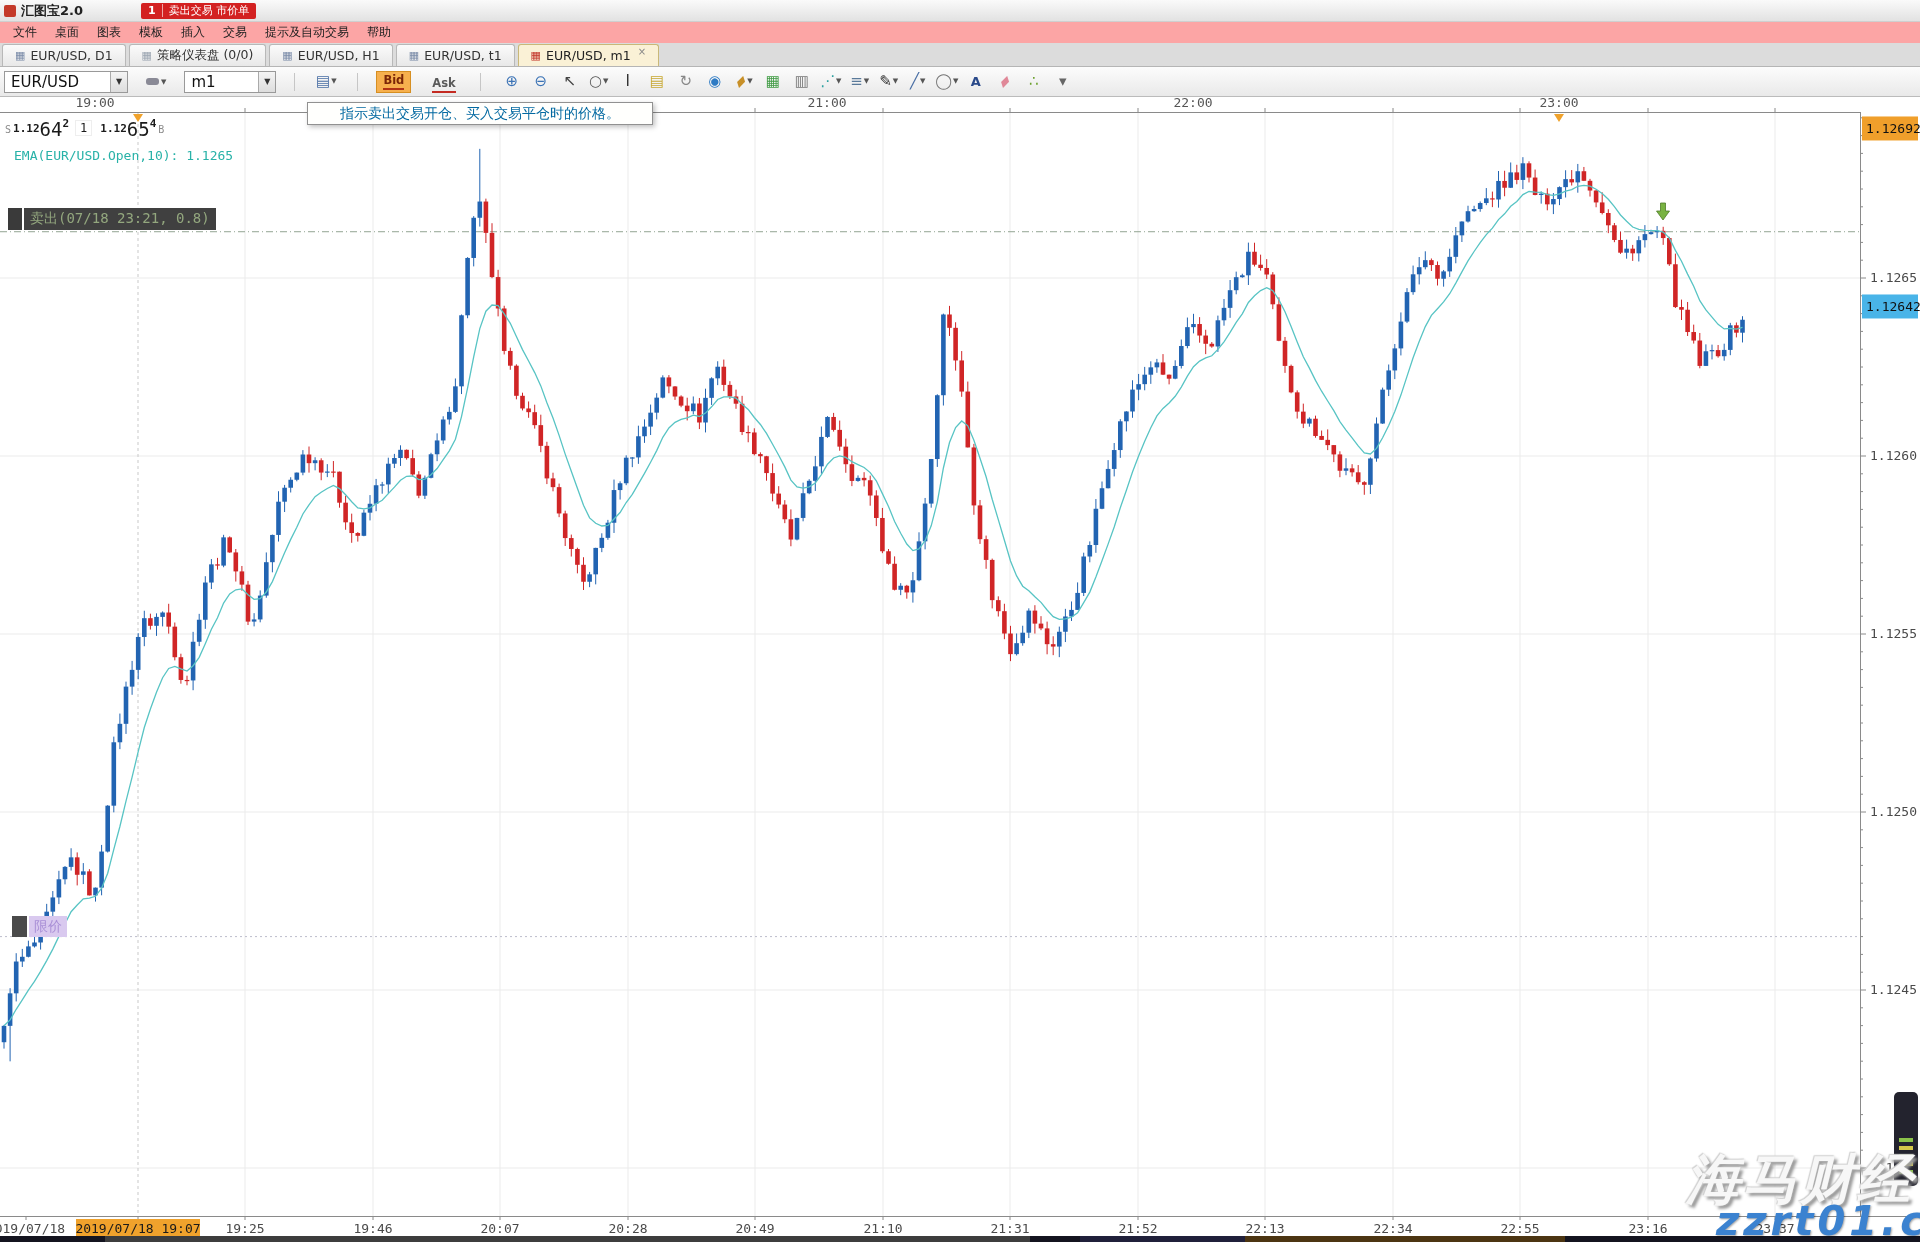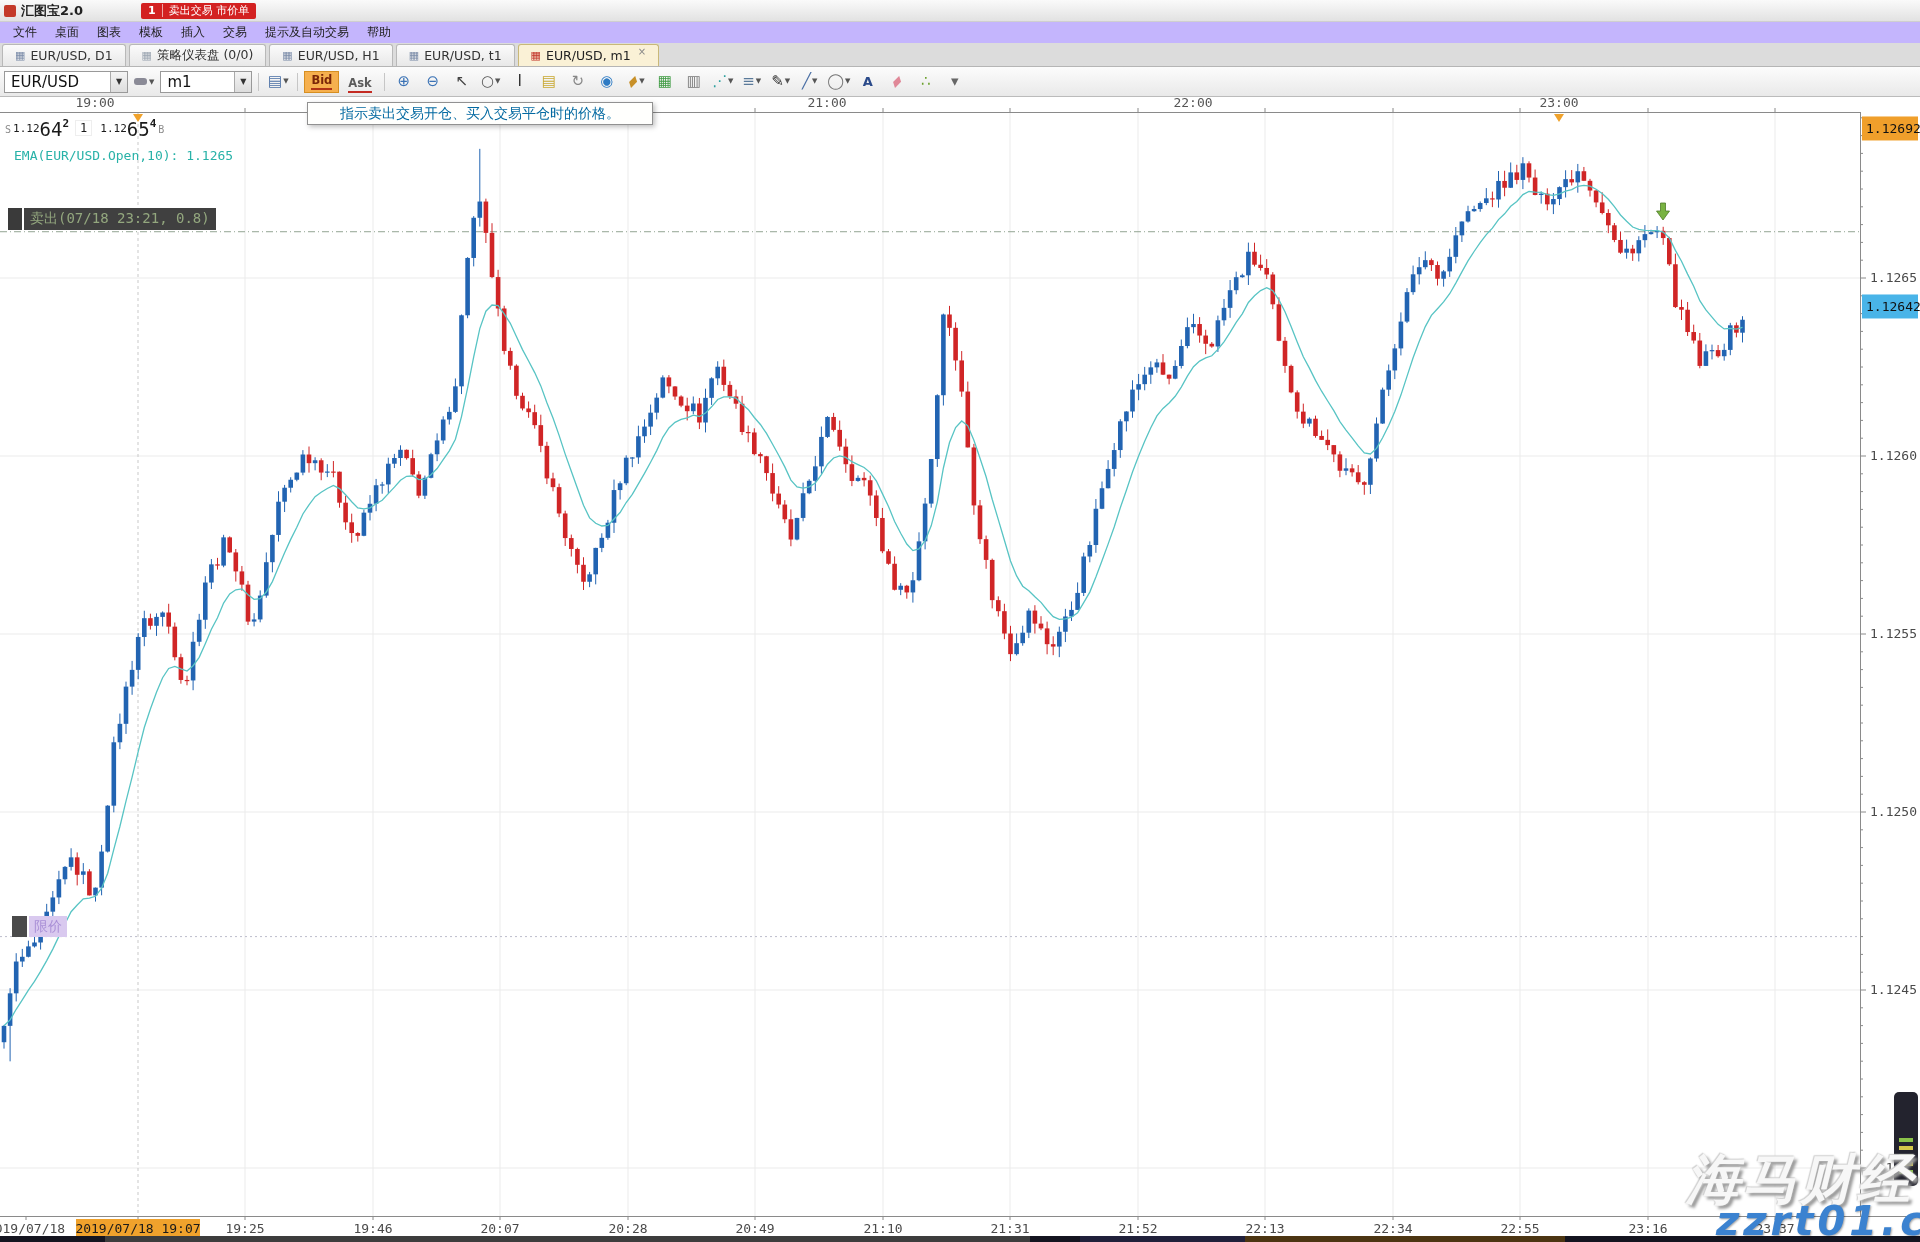--- a/index.html
+++ b/index.html
@@ -7,52 +7,52 @@
   #app{position:relative;width:1920px;height:1242px;background:#fff;overflow:hidden}
 
   
   .titlebar{position:absolute;left:0;top:0;width:1920px;height:22px;background:linear-gradient(#fafafa,#e2e2e2);border-bottom:1px solid #cfcfcf;display:flex;align-items:center;padding:0 4px}
   .app-icon{width:12px;height:12px;background:#c43a2a;border-radius:2px;margin-right:5px;flex:0 0 auto}
   .app-title{font-size:13px;font-weight:bold;color:#222}
   .title-badge{margin-left:58px;background:#d32121;border-radius:2px;color:#fff;font-size:11px;display:flex;align-items:center;height:16px;padding:0 7px;gap:6px}
   .title-badge .cnt{font-weight:bold;border-right:1px solid rgba(255,255,255,.6);padding-right:6px}
 
   
-  .menubar{position:absolute;left:0;top:22px;width:1920px;height:21px;background:#c4b5fd;display:flex;align-items:center;padding-left:4px}
+  .menubar{position:absolute;left:0;top:22px;width:1920px;height:21px;background:#fca5a5;display:flex;align-items:center;padding-left:4px}
   .menu-item{font-size:12px;color:#222;padding:2px 9px;cursor:default}
 
   
   .tabbar{position:absolute;left:0;top:43px;width:1920px;height:24px;background:#dcdcdc;display:flex;align-items:flex-end;padding-left:2px;border-bottom:1px solid #b5b5b5}
   .tab{height:22px;display:flex;align-items:center;gap:5px;padding:0 12px;background:linear-gradient(#fbfbfb,#e8e8e8);border:1px solid #b8b8b8;border-bottom:none;border-radius:3px 3px 0 0;margin-right:3px;font-size:12.5px;color:#333}
   .tab .ticon{font-size:11px;line-height:1}
   .tab.active{background:#faf1d6;border-color:#c9b878;color:#222}
   .tab .closex{font-size:10px;color:#888;margin-left:2px;position:relative;top:-4px}
 
   
-  .toolbar{position:absolute;left:0;top:67px;width:1920px;height:30px;background:linear-gradient(#fcfcfc,#e9e9e9);border-bottom:1px solid #bbb;display:flex;align-items:center;padding:0 4px;gap:3px}
+  .toolbar{position:absolute;left:0;top:67px;width:1920px;height:30px;background:linear-gradient(#fcfcfc,#e9e9e9);border-bottom:1px solid #bbb;display:flex;align-items:center;padding:0 4px;gap:15px}
   .combo{height:22px;background:#fff;border:1px solid #999;display:flex;align-items:center}
   .combo .cval{padding:0 6px;color:#111}
   .combo .cdd{width:17px;height:100%;border-left:1px solid #aaa;background:linear-gradient(#f4f4f4,#ddd);display:flex;align-items:center;justify-content:center;font-size:8px;color:#333}
   .minibtn{height:22px;display:flex;align-items:center;padding:0 3px;gap:2px}
   .minibtn .dot{width:13px;height:7px;background:#8a8a96;border-radius:3px}
   .minibtn .dd{font-size:7px;color:#555}
   .tsep{width:1px;height:18px;background:#c6c6c6;margin:0 3px}
   .tbtn{min-width:26px;height:22px;display:flex;align-items:center;justify-content:center;border-radius:2px;font-size:15px;line-height:1}
   .tbtn .dd{font-size:7px;color:#555;margin-left:1px}
   .bidbtn{background:#f6b04e;border:1px solid #d68f22;padding:0 6px;height:22px;display:flex;align-items:center}
   .bidbtn span{font-size:11.5px;font-weight:bold;color:#7a2608;border-bottom:2px solid #b03315;line-height:1.25}
   .askbtn{padding:0 6px;height:22px;display:flex;align-items:flex-end}
   .askbtn span{font-size:11.5px;font-weight:bold;color:#5a5a5a;border-bottom:2px solid #c42b22;line-height:1.25}
 
   
   .mono{font-family:"DejaVu Sans Mono","Liberation Mono",monospace}
   .tooltip{position:absolute;background:#fffffd;border:1px solid #919191;box-shadow:2px 2px 5px rgba(0,0,0,.25);font-size:14px;color:#0369a1;display:flex;align-items:center;justify-content:center;white-space:nowrap;z-index:30}
   .quoteline{position:absolute;left:3px;top:120px;display:flex;align-items:flex-end;color:#1a1a1a;z-index:20}
   .quoteline .tag{font-size:10px;color:#8a8a8a;margin:0 2px 2px 2px}
-  .quoteline .sm{font-size:11px;font-weight:normal;margin-bottom:2px}
+  .quoteline .sm{font-size:11px;font-weight:bold;margin-bottom:2px}
   .quoteline .lg{font-size:19px;font-weight:normal;line-height:.85}
   .quoteline .sup{font-size:11px;font-weight:bold;position:relative;top:-7px}
   .quoteline .spread{font-size:12px;background:#fff;border:1px solid #eee;padding:0 4px;margin:0 8px 1px 6px}
   .emalabel{position:absolute;left:14px;top:148px;font-size:13px;color:#28b2a8;z-index:20}
   .poslabel{position:absolute;left:8px;top:208px;height:22px;display:flex;align-items:stretch;z-index:20}
   .poslabel .sq{width:14px;background:#3a3a3a;margin-right:2px}
   .poslabel .txt{background:#404040;color:#93a77e;font-size:14px;display:flex;align-items:center;padding:0 6px;white-space:nowrap}
   .pendlabel{position:absolute;left:12px;top:916px;height:21px;display:flex;align-items:stretch;z-index:20}
   .pendlabel .sq{width:15px;background:#4a4a4a;margin-right:2px}
   .pendlabel .txt{background:#d9c9ef;color:#a98fd6;font-size:14px;display:flex;align-items:center;padding:0 5px;white-space:nowrap}

